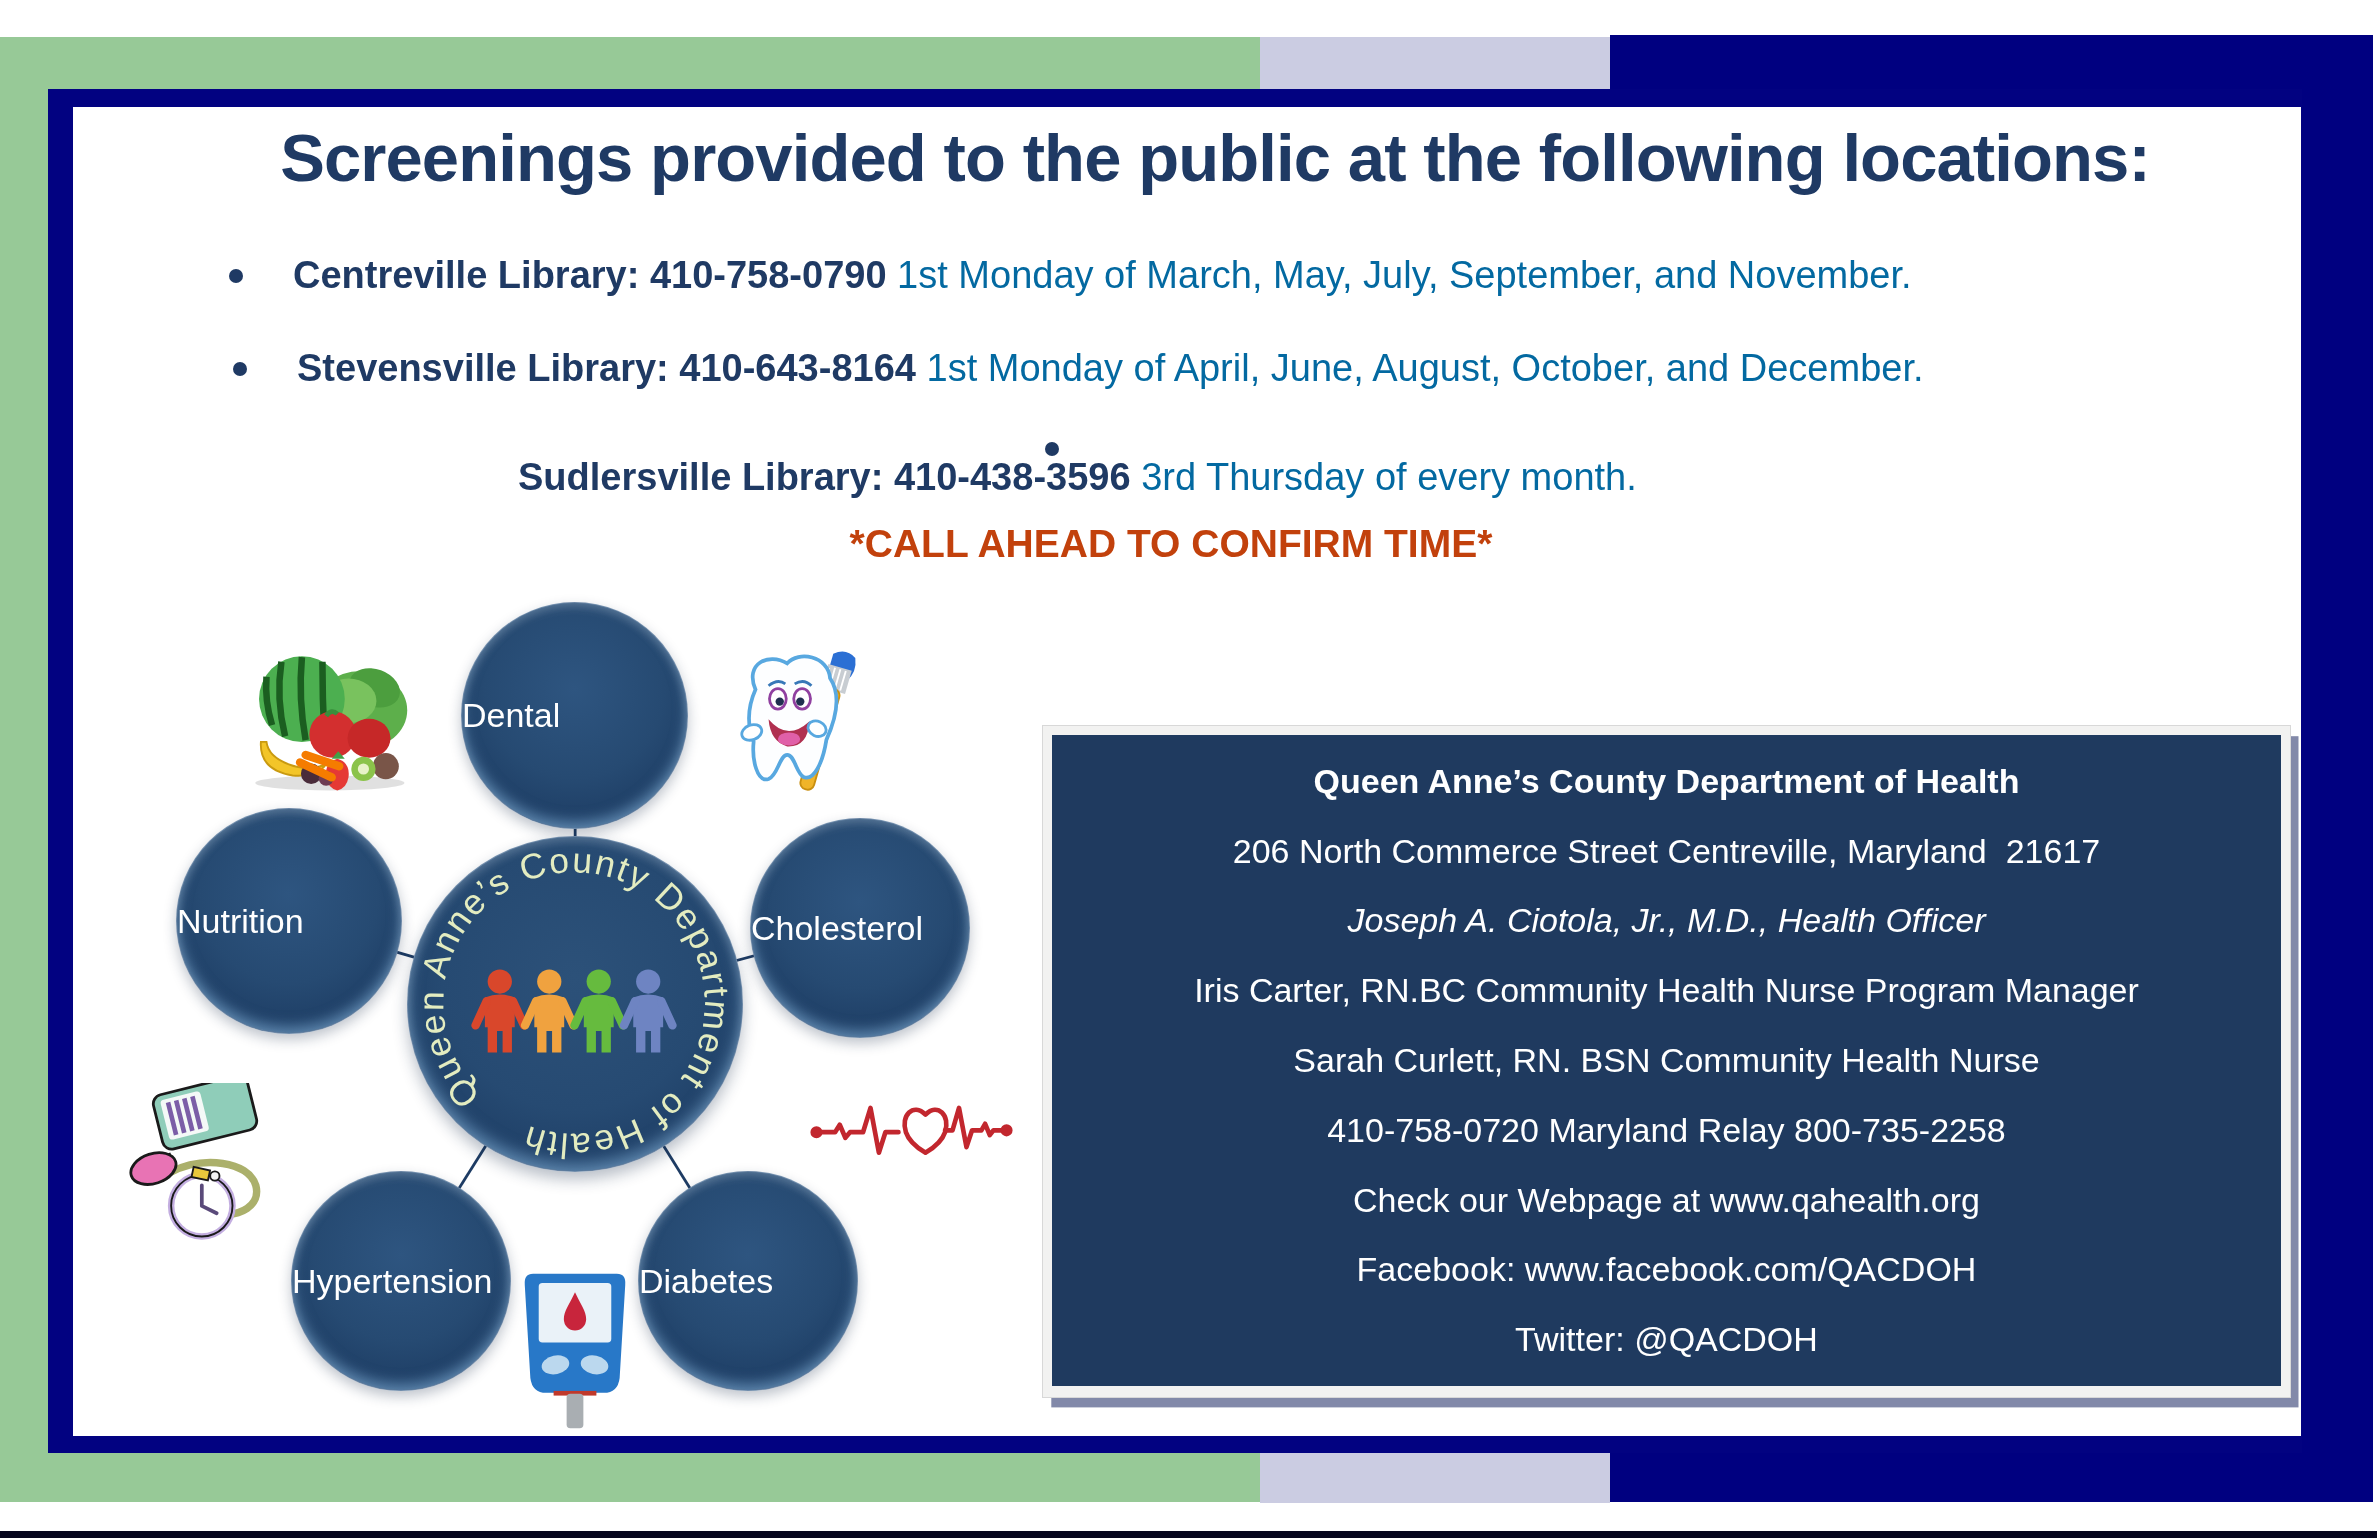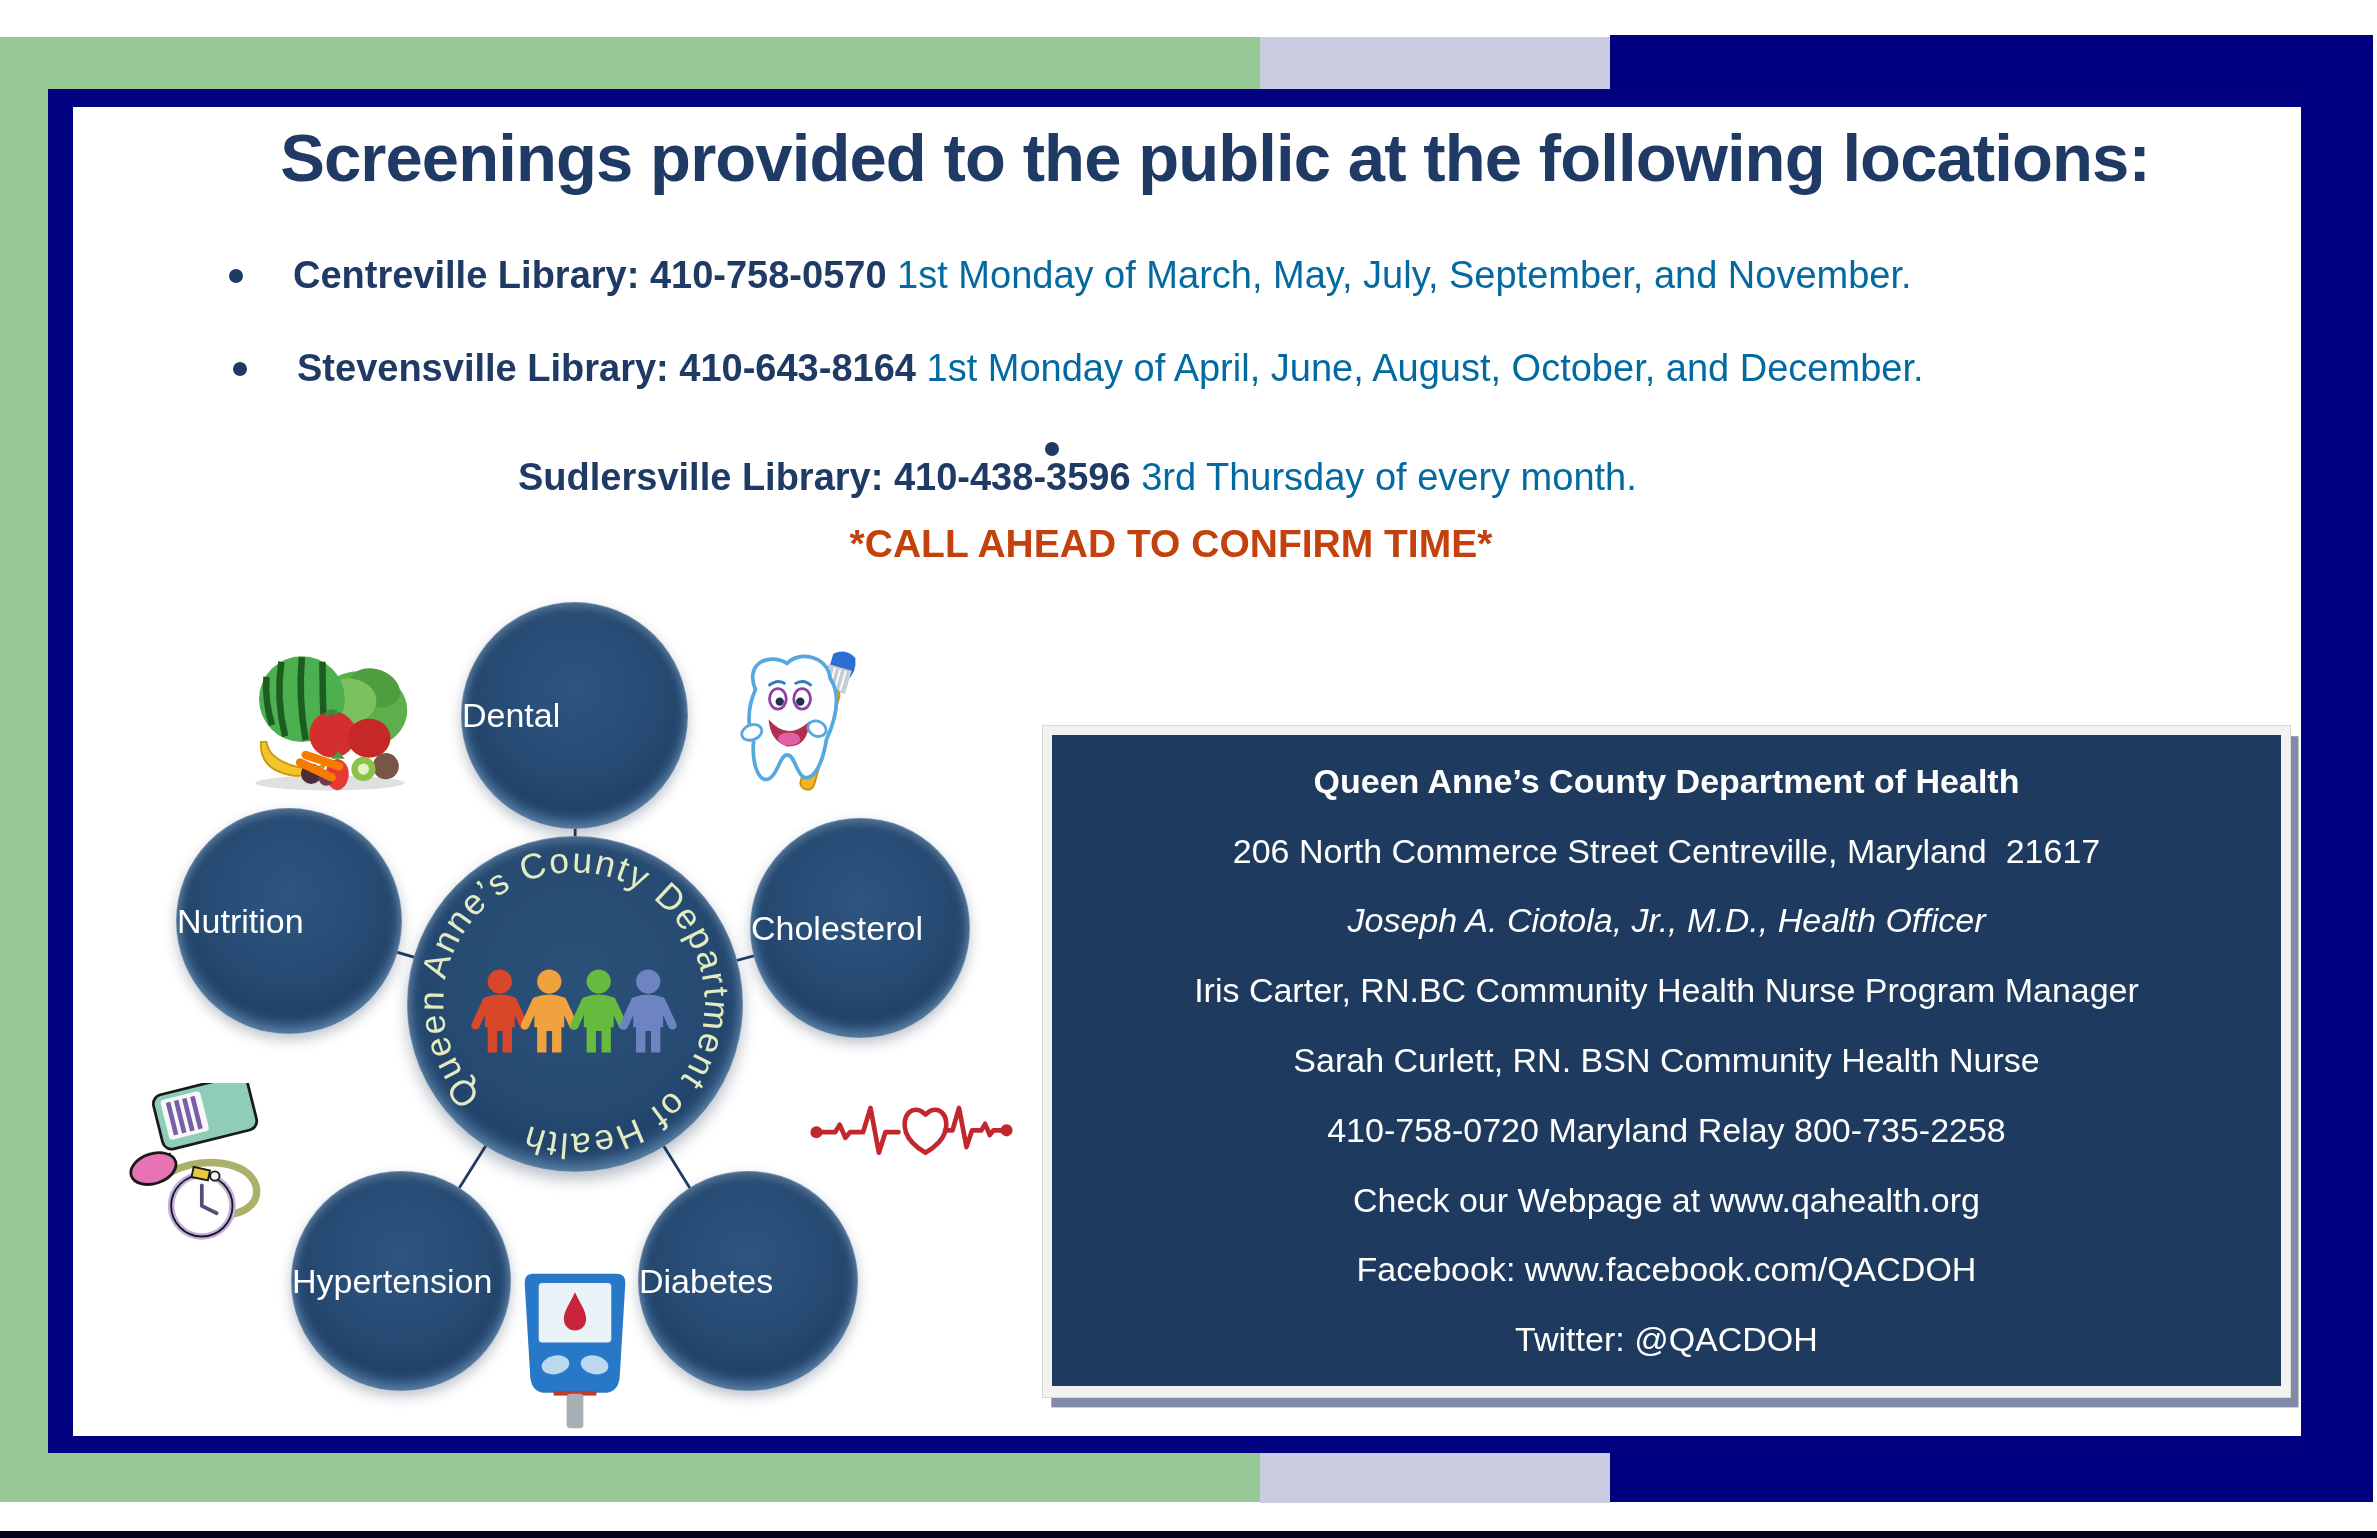--- a/index.html
+++ b/index.html
@@ -63,21 +63,21 @@
   <div class="abs bg-lav-bottom"></div>
   <div class="abs bg-navy"></div>
   <div class="abs card-border"></div>
   <div class="abs card"></div>
   <div class="abs bottom-bar"></div>
 
   <div class="abs title">Screenings provided to the public at the following locations:</div>
 
   <div class="abs bullet-row row1">
     <span class="bullet-dot"></span>
-    <span><span class="b-bold">Centreville Library: 410-758-0570</span><span class="b-rest"> 1st Monday of March, May, July, September, and November.</span></span>
+    <span><span class="b-bold">Centreville Library: 410-758-0790</span><span class="b-rest"> 1st Monday of March, May, July, September, and November.</span></span>
   </div>
   <div class="abs bullet-row row2">
     <span class="bullet-dot"></span>
     <span><span class="b-bold">Stevensville Library: 410-643-8164</span><span class="b-rest"> 1st Monday of April, June, August, October, and December.</span></span>
   </div>
   <div class="abs bullet-row row3">
     <span class="bullet-dot"></span>
     <span><span class="b-bold">Sudlersville Library: 410-438-3596</span><span class="b-rest"> 3rd Thursday of every month.</span></span>
   </div>
 

